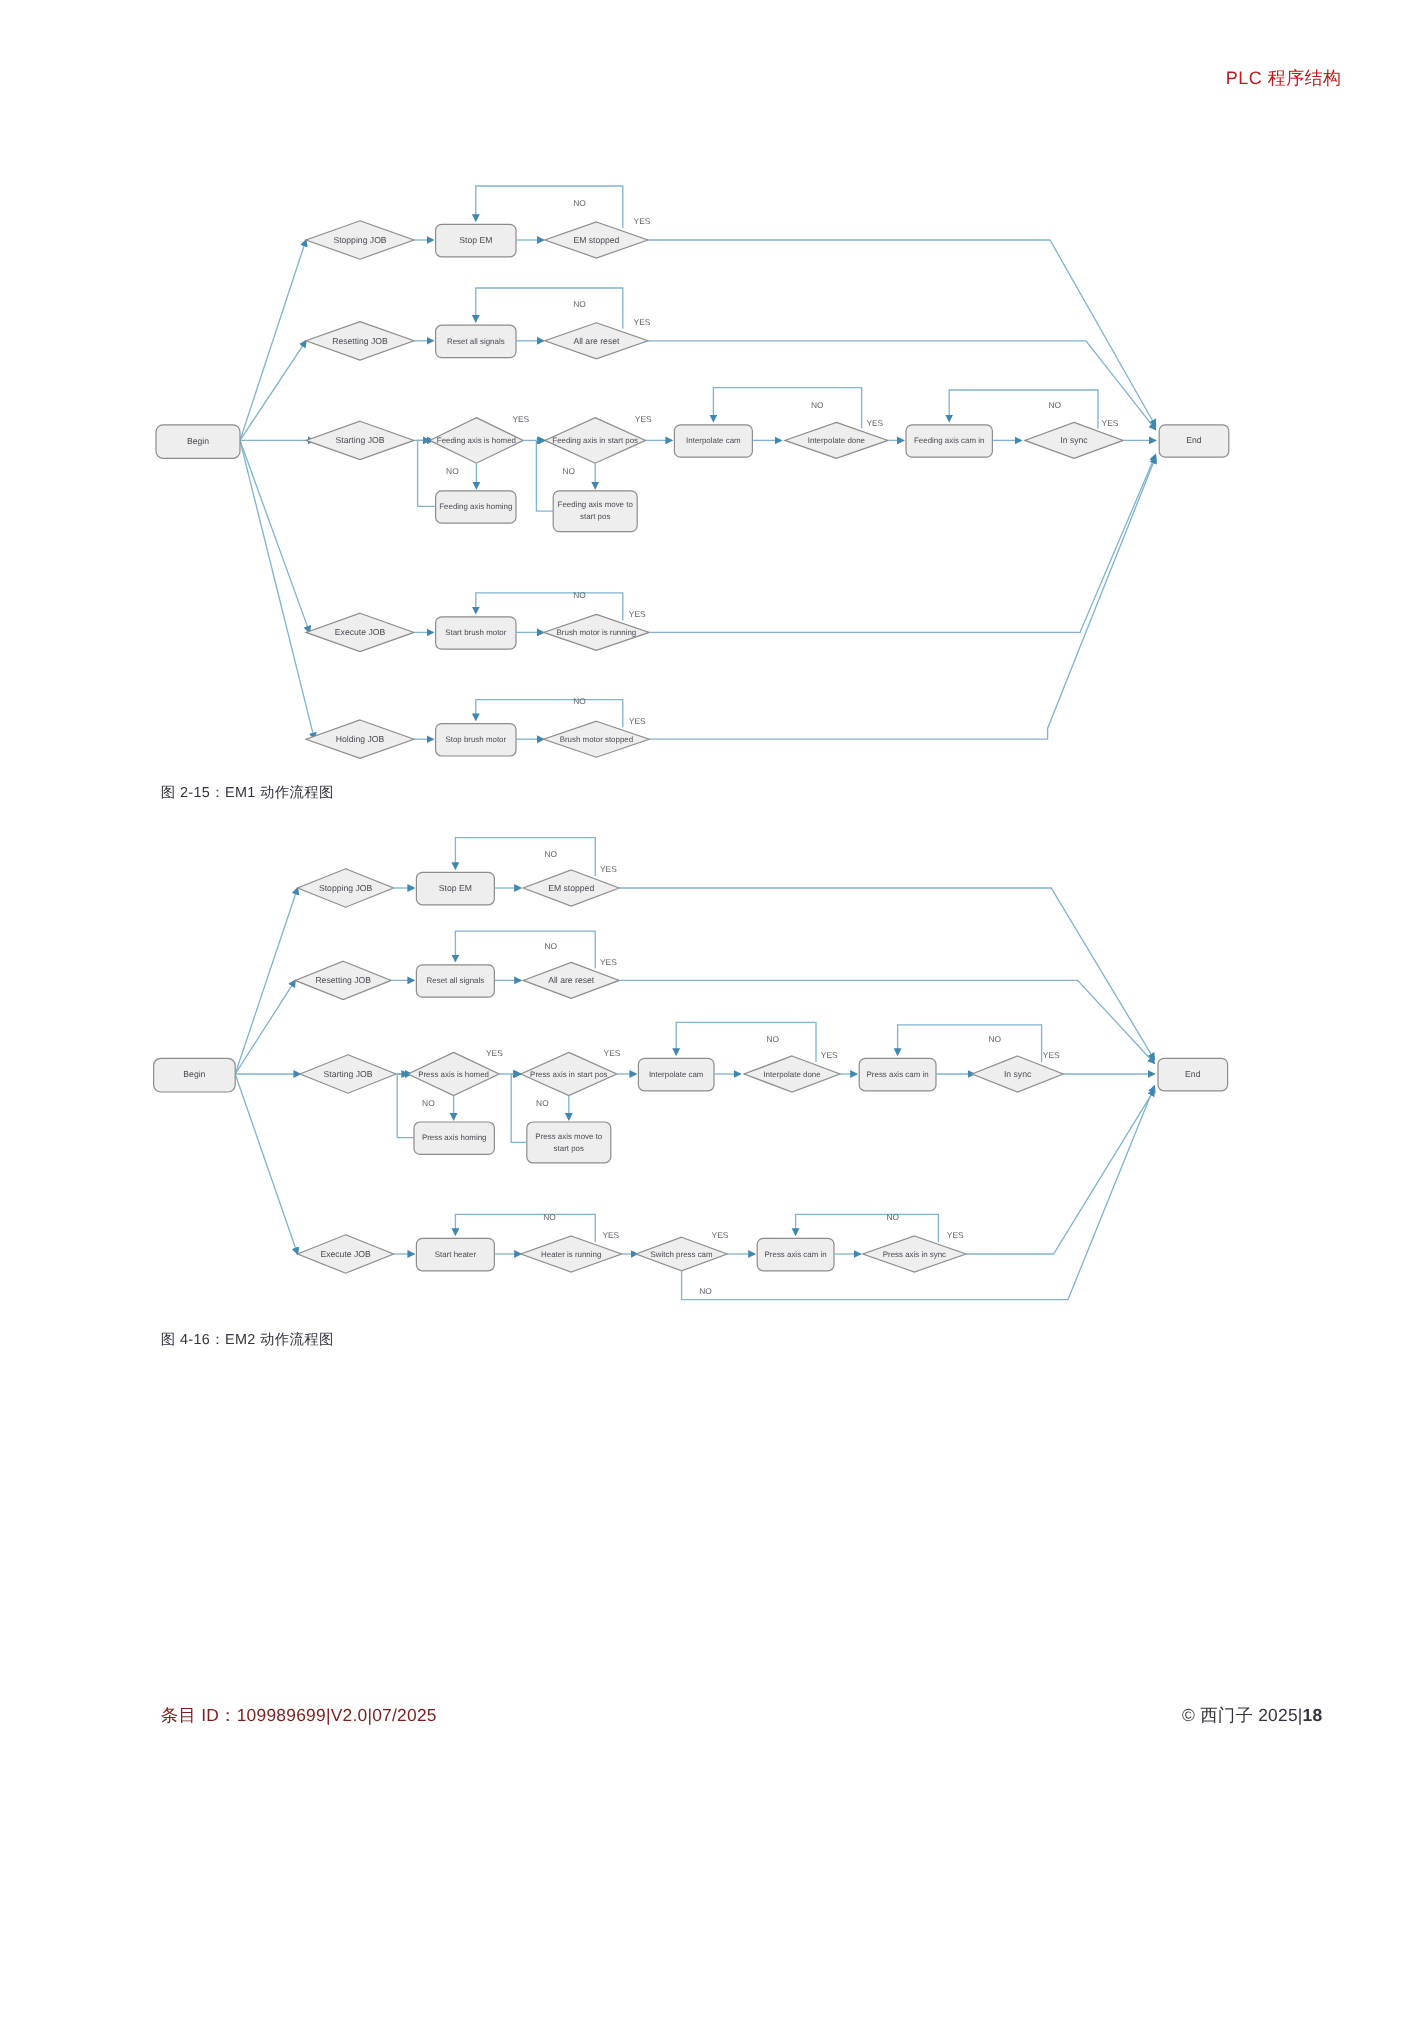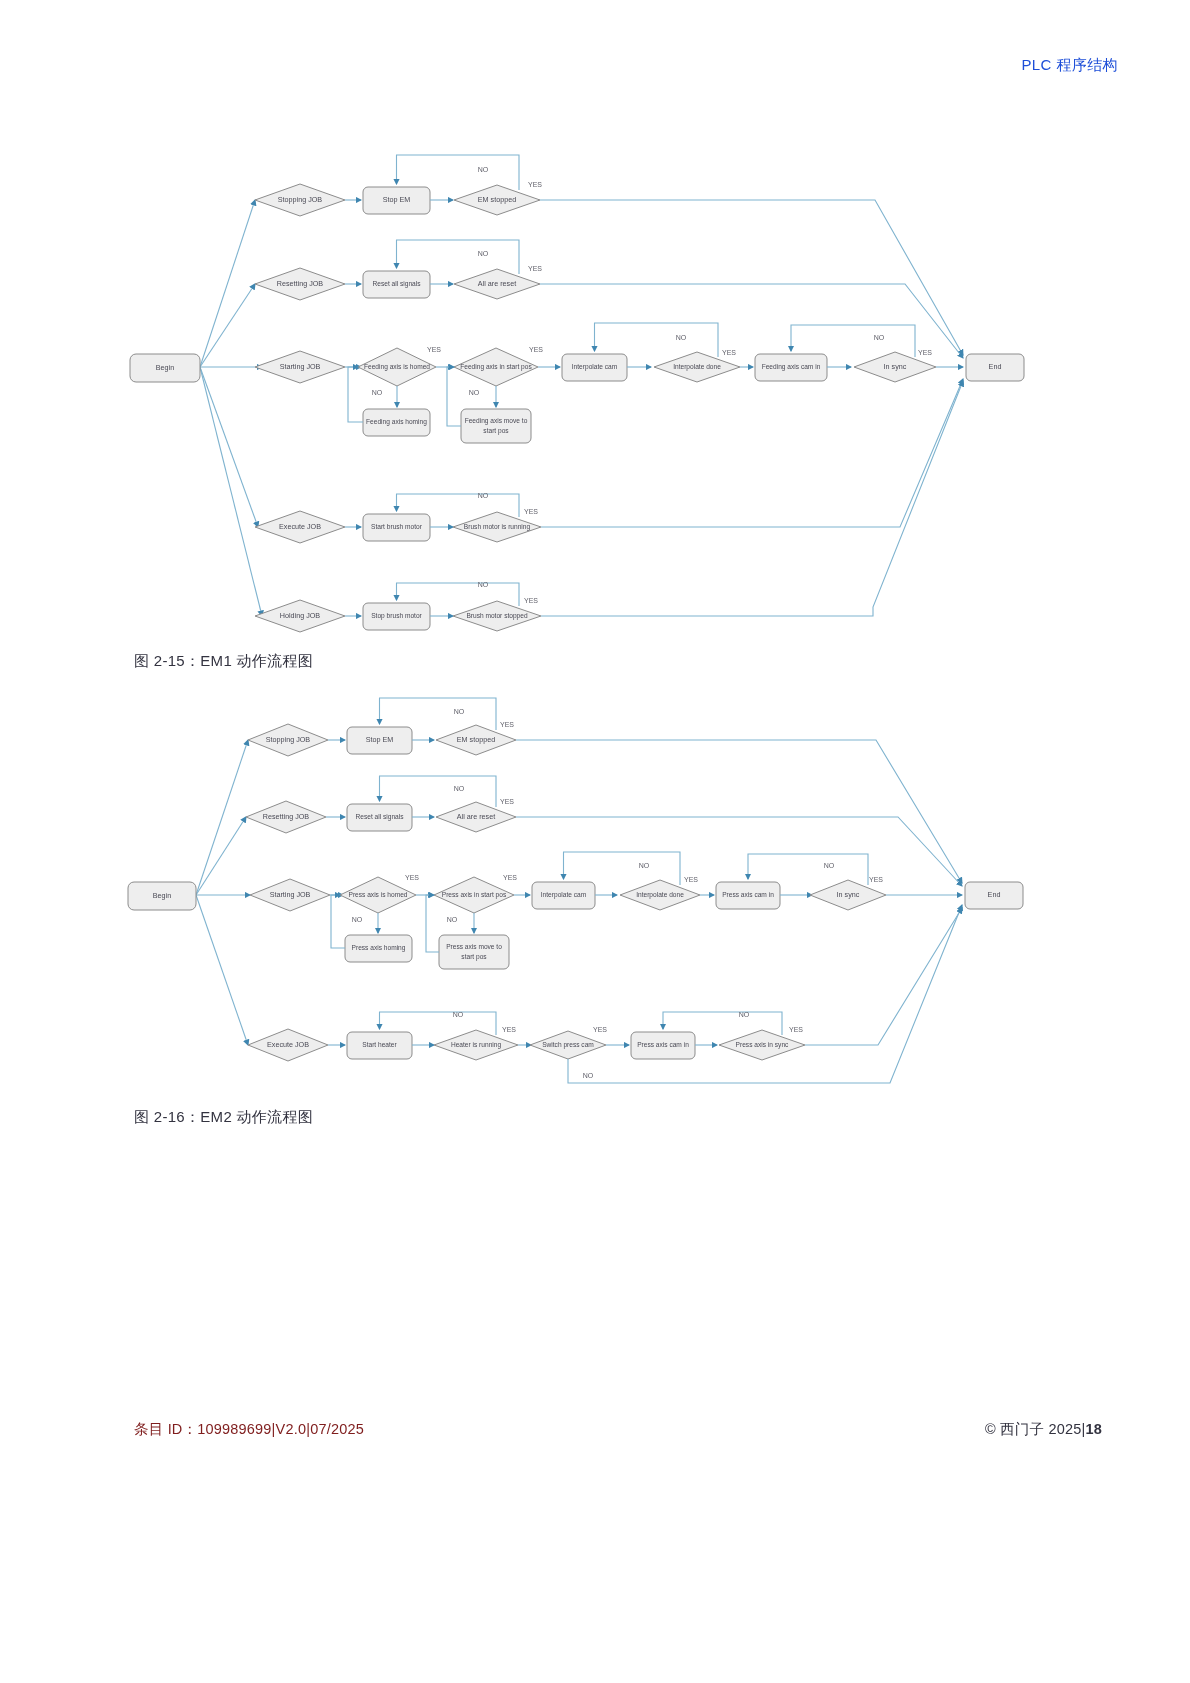--- a/index.html
+++ b/index.html
@@ -9,31 +9,31 @@
     font-family:"Liberation Sans","DejaVu Sans",sans-serif;
     color:#3b3b46;
     position:relative;
     overflow:hidden;
   }
   .page{position:absolute;inset:0;}
 
   
   .hdr{
     position:absolute;top:56px;right:72px;
-    font-size:15px;color:#1d4ed8;letter-spacing:.4px;
+    font-size:15px;color:#b91c1c;letter-spacing:.4px;
   }
 
   
   .fig{position:absolute;left:0;top:0;}
   .fig svg{display:block;}
 
   
   .cap{
     position:absolute;left:134px;
-    font-size:15px;color:#333340;letter-spacing:.3px;
+    font-size:12px;color:#333340;letter-spacing:.3px;
   }
   #cap1{top:652px;}
   #cap2{top:1108px;}
 
   
   .ftr-left{
     position:absolute;left:134px;top:1420px;
     font-size:14.5px;color:#7f1d1d;letter-spacing:.2px;
   }
   .ftr-right{
@@ -389,20 +389,20 @@
       </g>
 
       <rect class="nfill" x="965" y="192" width="58" height="27" rx="5" ry="5"></rect>
       <text class="ntext" x="994" y="205.5">End</text>
 
       <rect class="nfill" x="128" y="192" width="68" height="28" rx="6" ry="6"></rect>
       <text class="ntext" x="162" y="206">Begin</text>
     </svg>
   </div>
 
-  <div class="cap" id="cap2">图 2-16：EM2 动作流程图</div>
+  <div class="cap" id="cap2">图 4-16：EM2 动作流程图</div>
 
   <div class="ftr-left">条目 ID：109989699|V2.0|07/2025</div>
   <div class="ftr-right">
     <span>© 西门子 2025|</span><b>18</b>
   </div>
 
 </div>
 
 </body></html>

